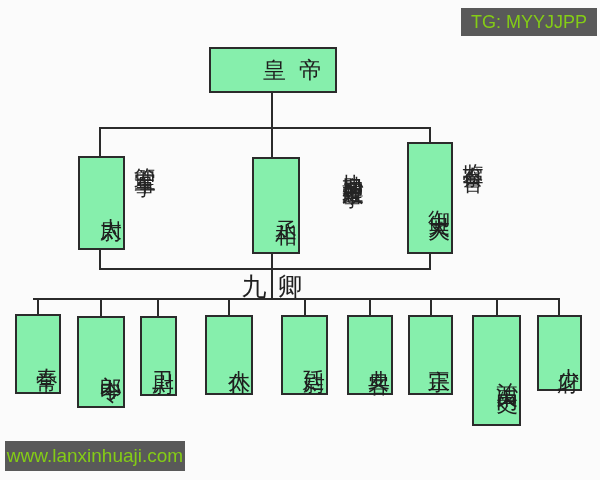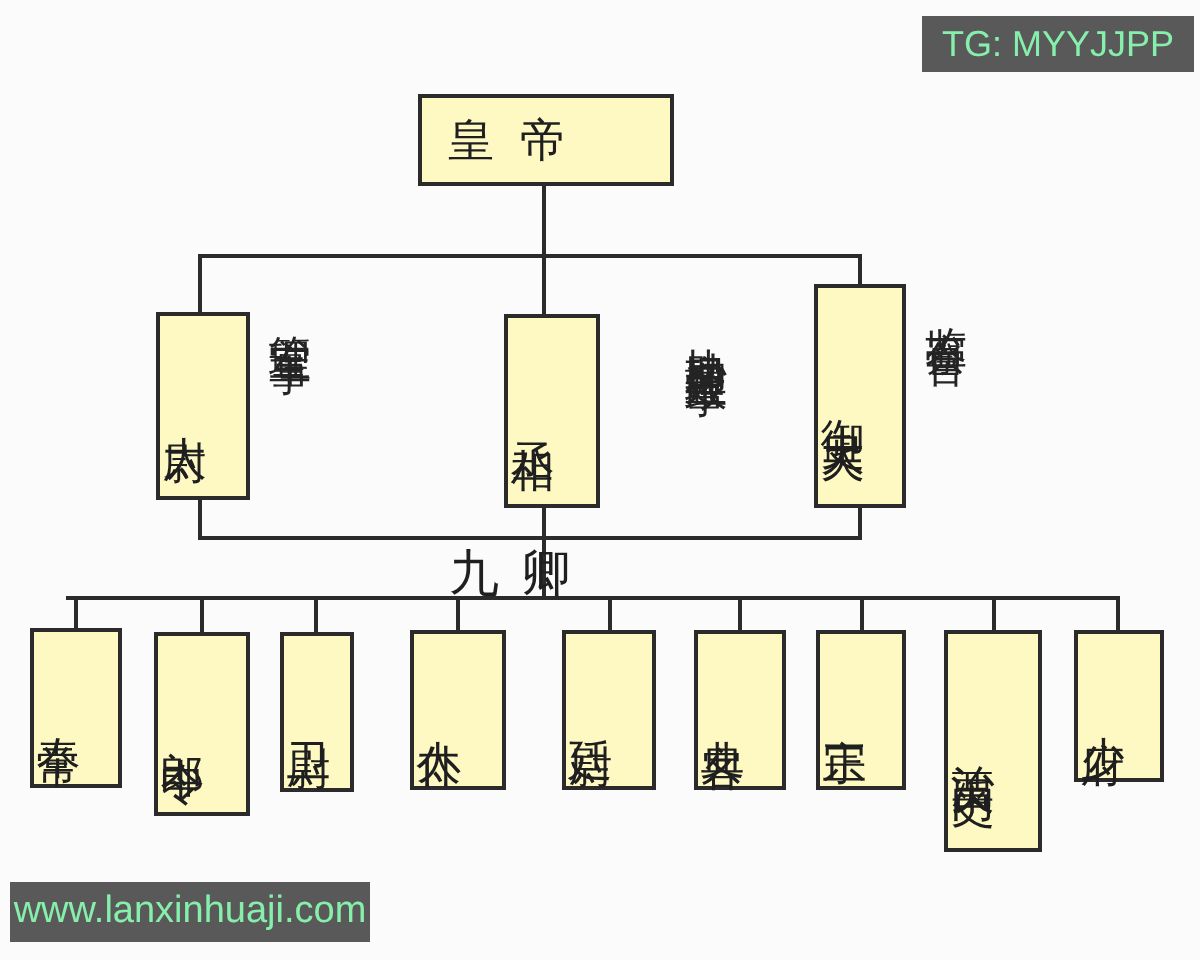--- a/index.html
+++ b/index.html
@@ -12,24 +12,24 @@
     font-family: "Liberation Serif", serif;
     color: #1f1f1f;
   }
   
   .line { position: absolute; background: #2b2b2b; }
   
   .node {
     position: absolute;
     box-sizing: border-box;
     border: 2px solid #2b2b2b;
-    background: #fef9c3;
+    background: #86efac;
     display: flex;
     align-items: center;
-    justify-content: flex-start;
+    justify-content: flex-end;
   }
   .htext {
     font-size: 23px;
     letter-spacing: 13px;
     padding-left: 13px;
     white-space: nowrap;
   }
   .vtext {
     writing-mode: vertical-rl;
     text-orientation: upright;
@@ -58,21 +58,21 @@
     text-align: center;
     font-size: 25px;
     letter-spacing: 11px;
     text-indent: 11px;
     white-space: nowrap;
   }
   
   .badge {
     position: absolute;
     background: #595959;
-    color: #86efac;
+    color: #84cc16;
     font-family: "Liberation Sans", sans-serif;
     display: flex;
     align-items: center;
     justify-content: center;
     white-space: nowrap;
   }
   .badge-tg   { left: 461px; top: 8px;   width: 136px; height: 28px; font-size: 18px; }
   .badge-site { left: 5px;   top: 441px; width: 180px; height: 30px; font-size: 19px; }
 </style>
 </head>
@@ -101,21 +101,21 @@
   <div class="line" style="left:304px; top:298px; width:2px; height:18px;"></div>
   <div class="line" style="left:369px; top:298px; width:2px; height:18px;"></div>
   <div class="line" style="left:430px; top:298px; width:2px; height:18px;"></div>
   <div class="line" style="left:496px; top:298px; width:2px; height:18px;"></div>
   <div class="line" style="left:558px; top:298px; width:2px; height:18px;"></div>
 
   <div class="node" style="left:209px; top:47px; width:128px; height:46px;">
     <span class="htext">皇帝</span>
   </div>
 
-  <div class="lvl-label" style="left:213px; top:270px;">九卿</div>
+  <div class="lvl-label" style="left:230px; top:270px;">九卿</div>
 
   <div class="node" style="left:78px; top:156px; width:47px; height:94px;">
     <span class="vtext">太尉</span>
   </div>
   <div class="note" style="left:131px; top:151px; height:104px;">管理军事</div>
 
   <div class="node" style="left:252px; top:157px; width:48px; height:97px;">
     <span class="vtext">丞相</span>
   </div>
   <div class="note note-wrap2" style="left:306px; top:157px; width:62px; height:100px;">协助皇帝处理政事</div>

